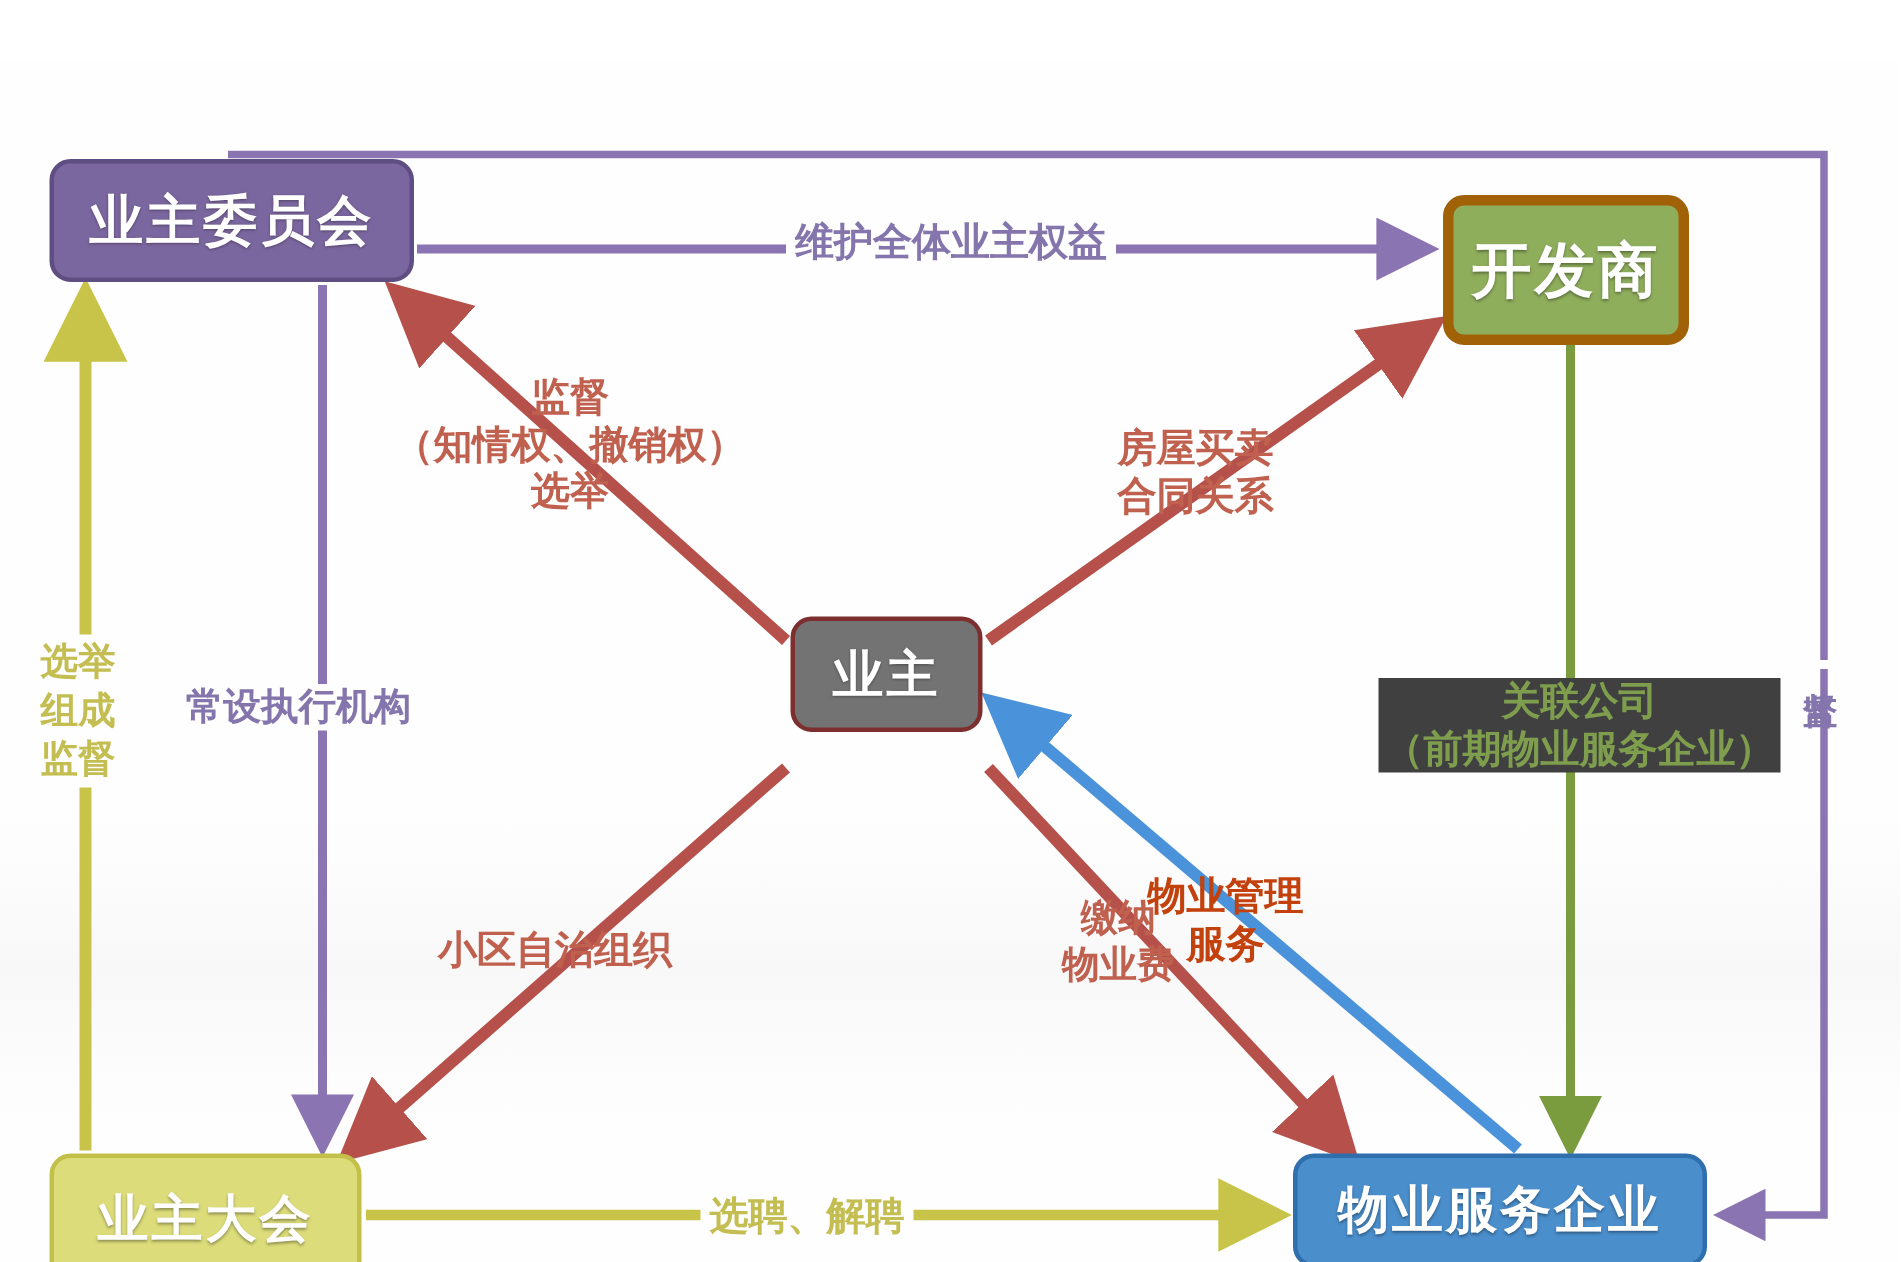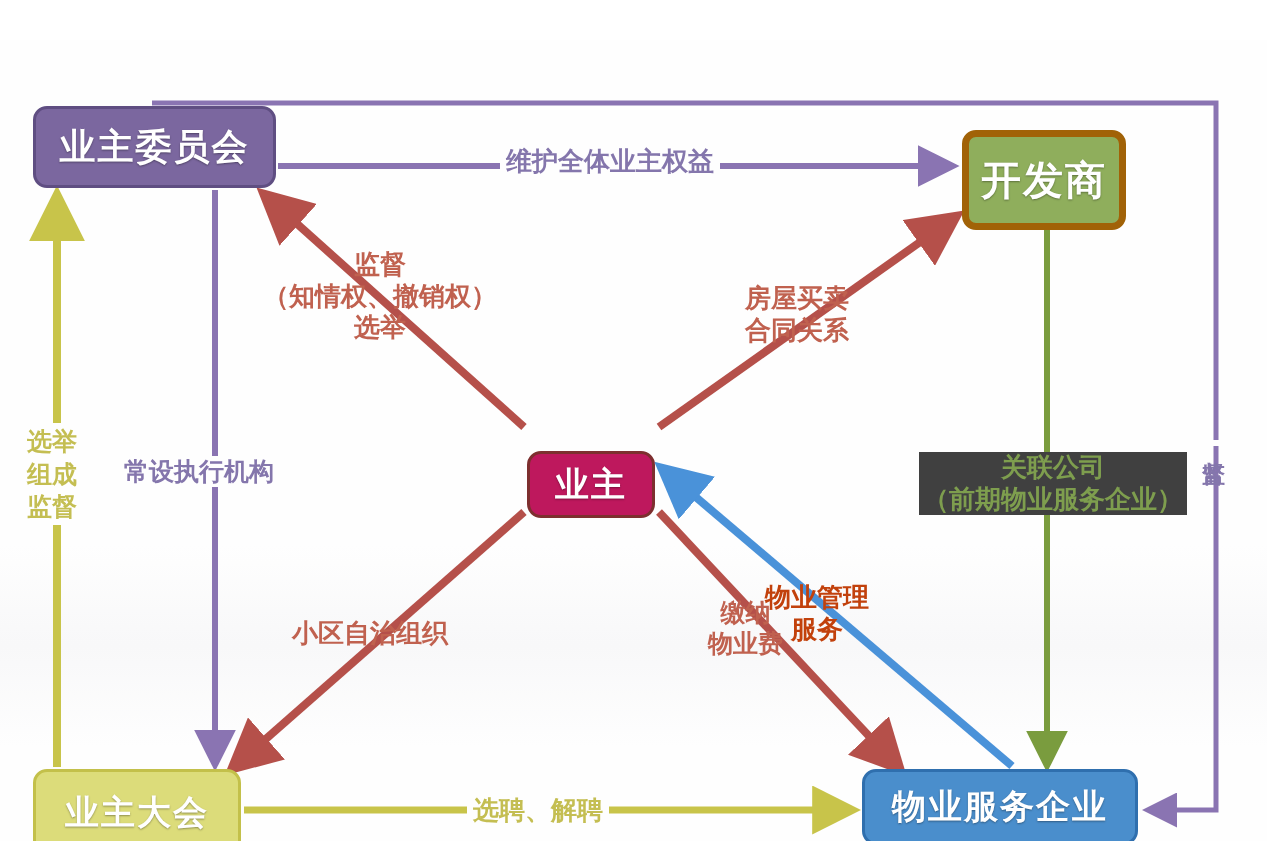--- a/index.html
+++ b/index.html
@@ -97,33 +97,33 @@
   </svg>
 
   <div class="node" style="left:33px;top:66px;width:243px;height:82px;background:#7B679F;border:3px solid #5F4E82;font-size:36px;">
     <span>业主委员会</span>
   </div>
 
   <div class="node" style="left:962px;top:90px;width:164px;height:100px;background:#8FAE5C;border:7px solid #a16207;font-size:40px;">
     <span>开发商</span>
   </div>
 
-  <div class="node" style="left:527px;top:411px;width:128px;height:67px;background:#be185d;border:3px solid #7D2F2F;font-size:34px;">
+  <div class="node" style="left:527px;top:371px;width:128px;height:77px;background:#737373;border:3px solid #7D2F2F;font-size:34px;">
     <span>业主</span>
   </div>
 
   <div class="node" style="left:33px;top:729px;width:208px;height:88px;background:#DCDC7A;border:3px solid #C3C04A;font-size:34px;">
     <span>业主大会</span>
   </div>
 
   <div class="node" style="left:862px;top:729px;width:276px;height:76px;background:#4A8ECC;border:3px solid #2F6FAE;font-size:34px;">
     <span>物业服务企业</span>
   </div>
 
-  <div class="lbl" style="left:500px;top:106px;font-size:26px;color:#8476AC;background:#fefefe;padding:0 6px;">维护全体业主权益</div>
+  <div class="lbl" style="left:524px;top:106px;font-size:26px;color:#8476AC;background:#fefefe;padding:0 6px;">维护全体业主权益</div>
 
   <div class="lbl" style="left:120px;top:416px;font-size:25px;color:#8476AC;background:#fefefe;padding:0 4px;text-align:right;">常设执行机构</div>
 
   <div class="lbl vert" style="left:24px;top:383px;font-size:25px;color:#C4BE52;background:#fefefe;padding:2px 3px;">选举
 组成
 监督</div>
 
   <div class="lbl" style="left:467px;top:755px;font-size:26px;color:#C4BE52;background:#fefefe;padding:0 6px;">选聘、解聘</div>
 
   <div class="lbl multi" style="left:263px;top:209px;font-size:26px;color:#C0614F;">监督

